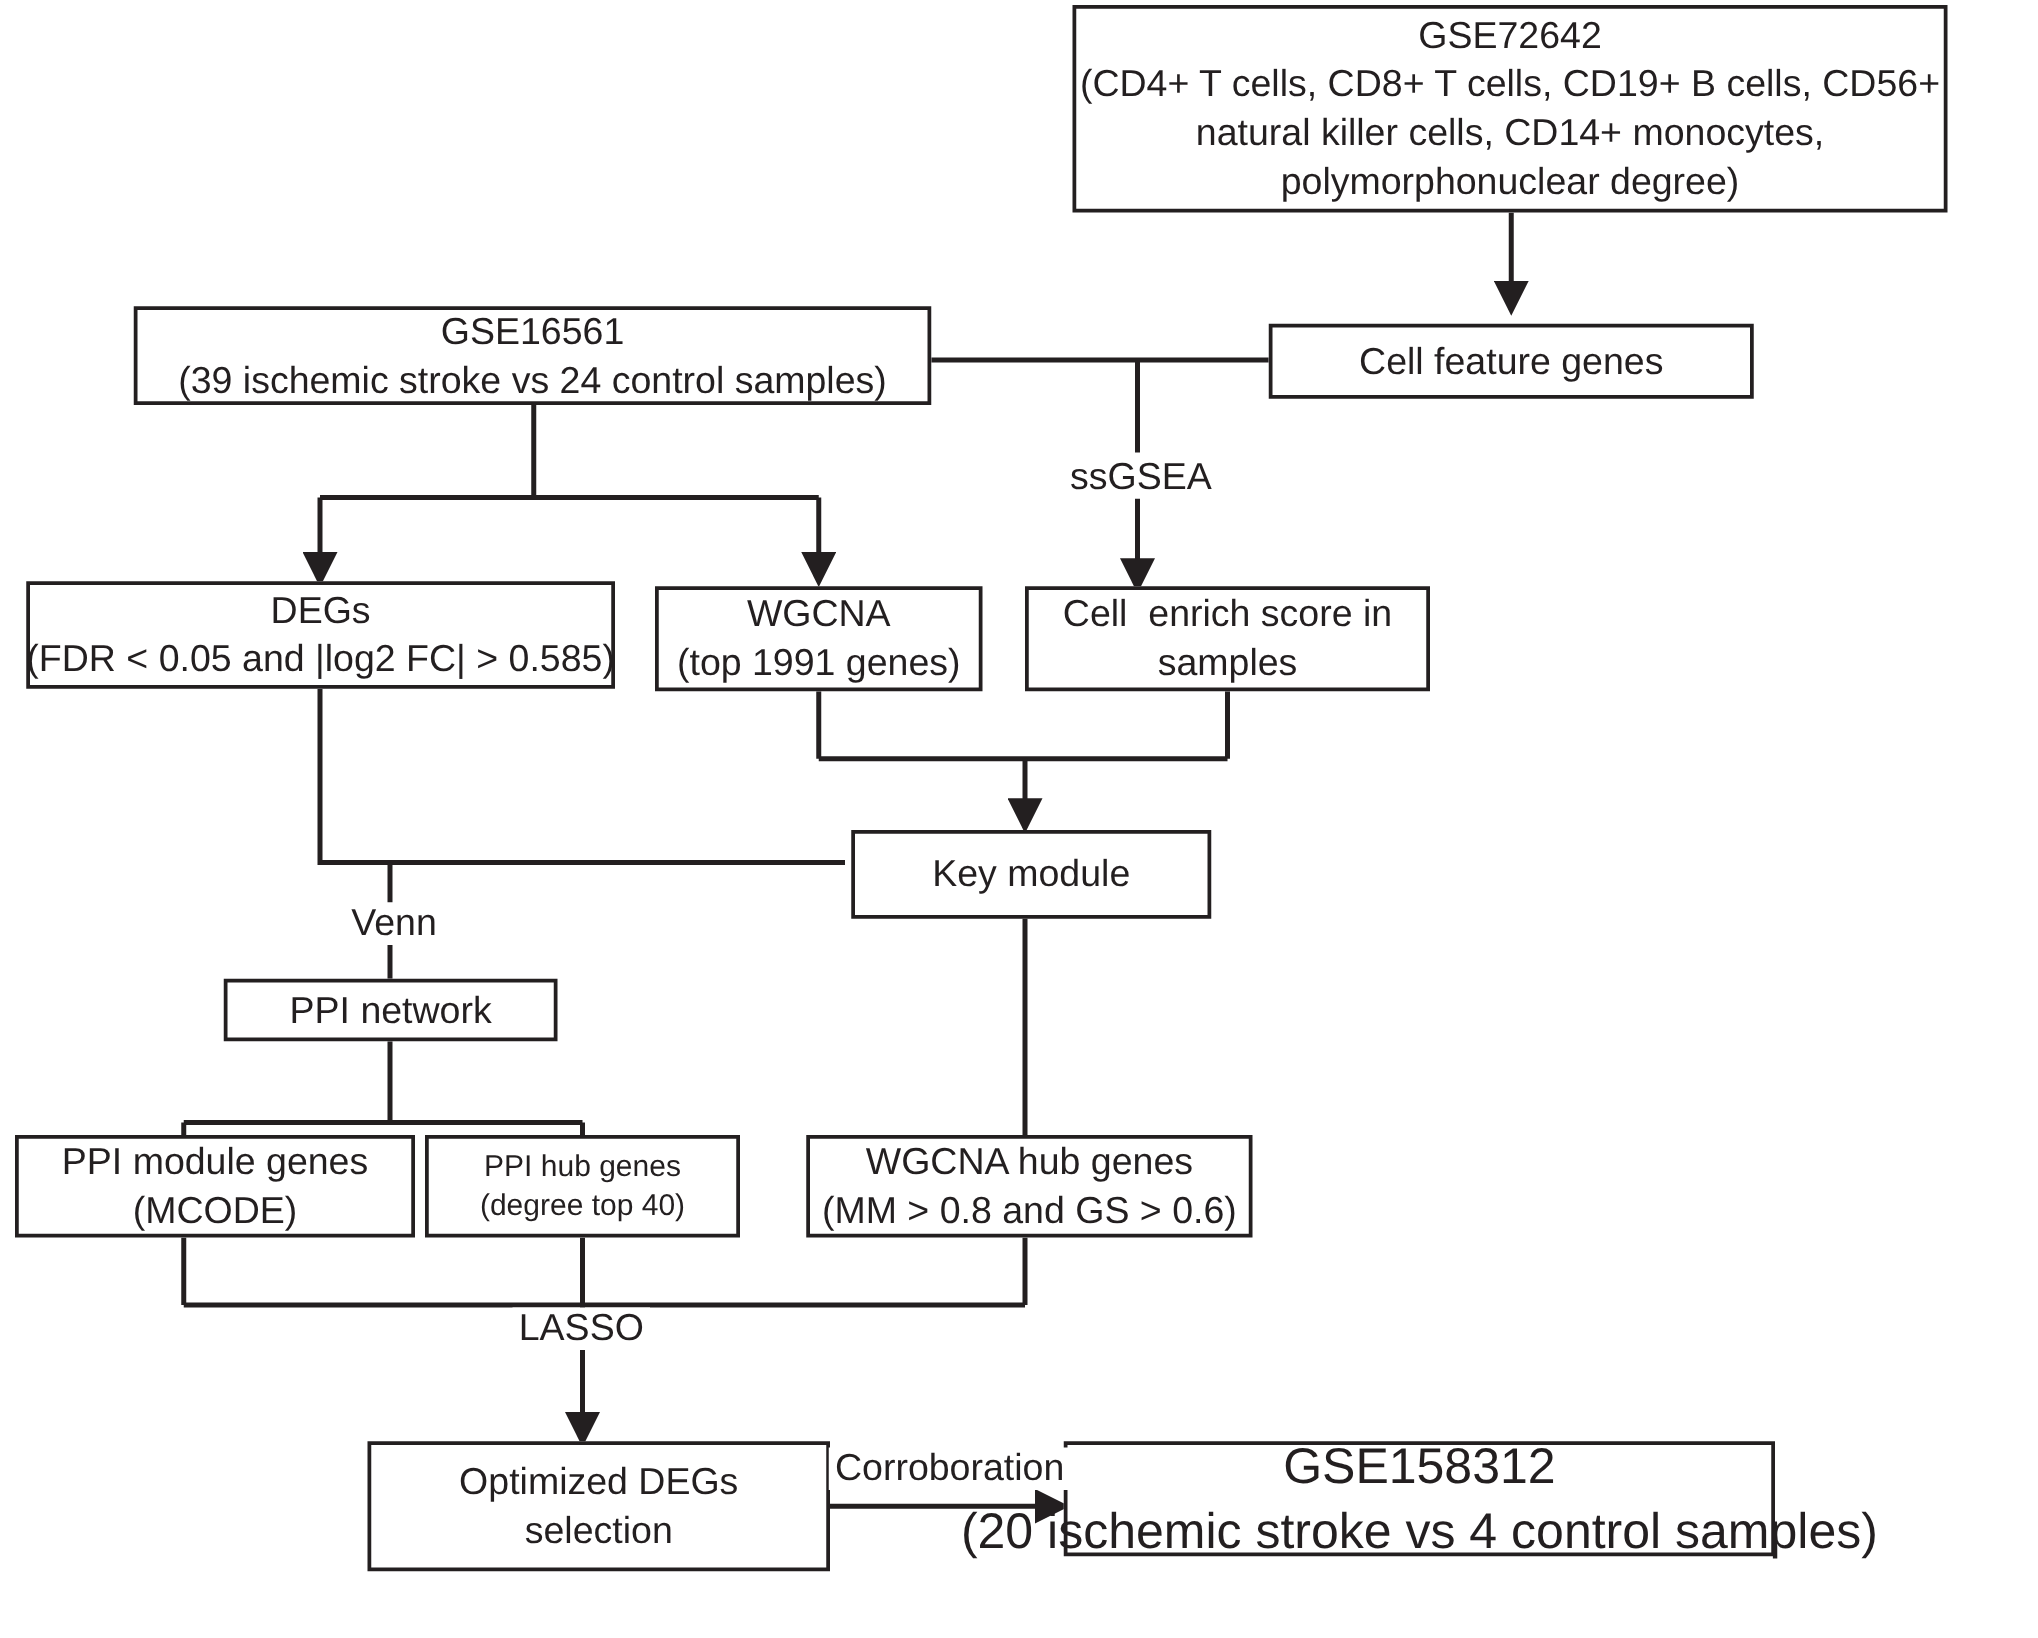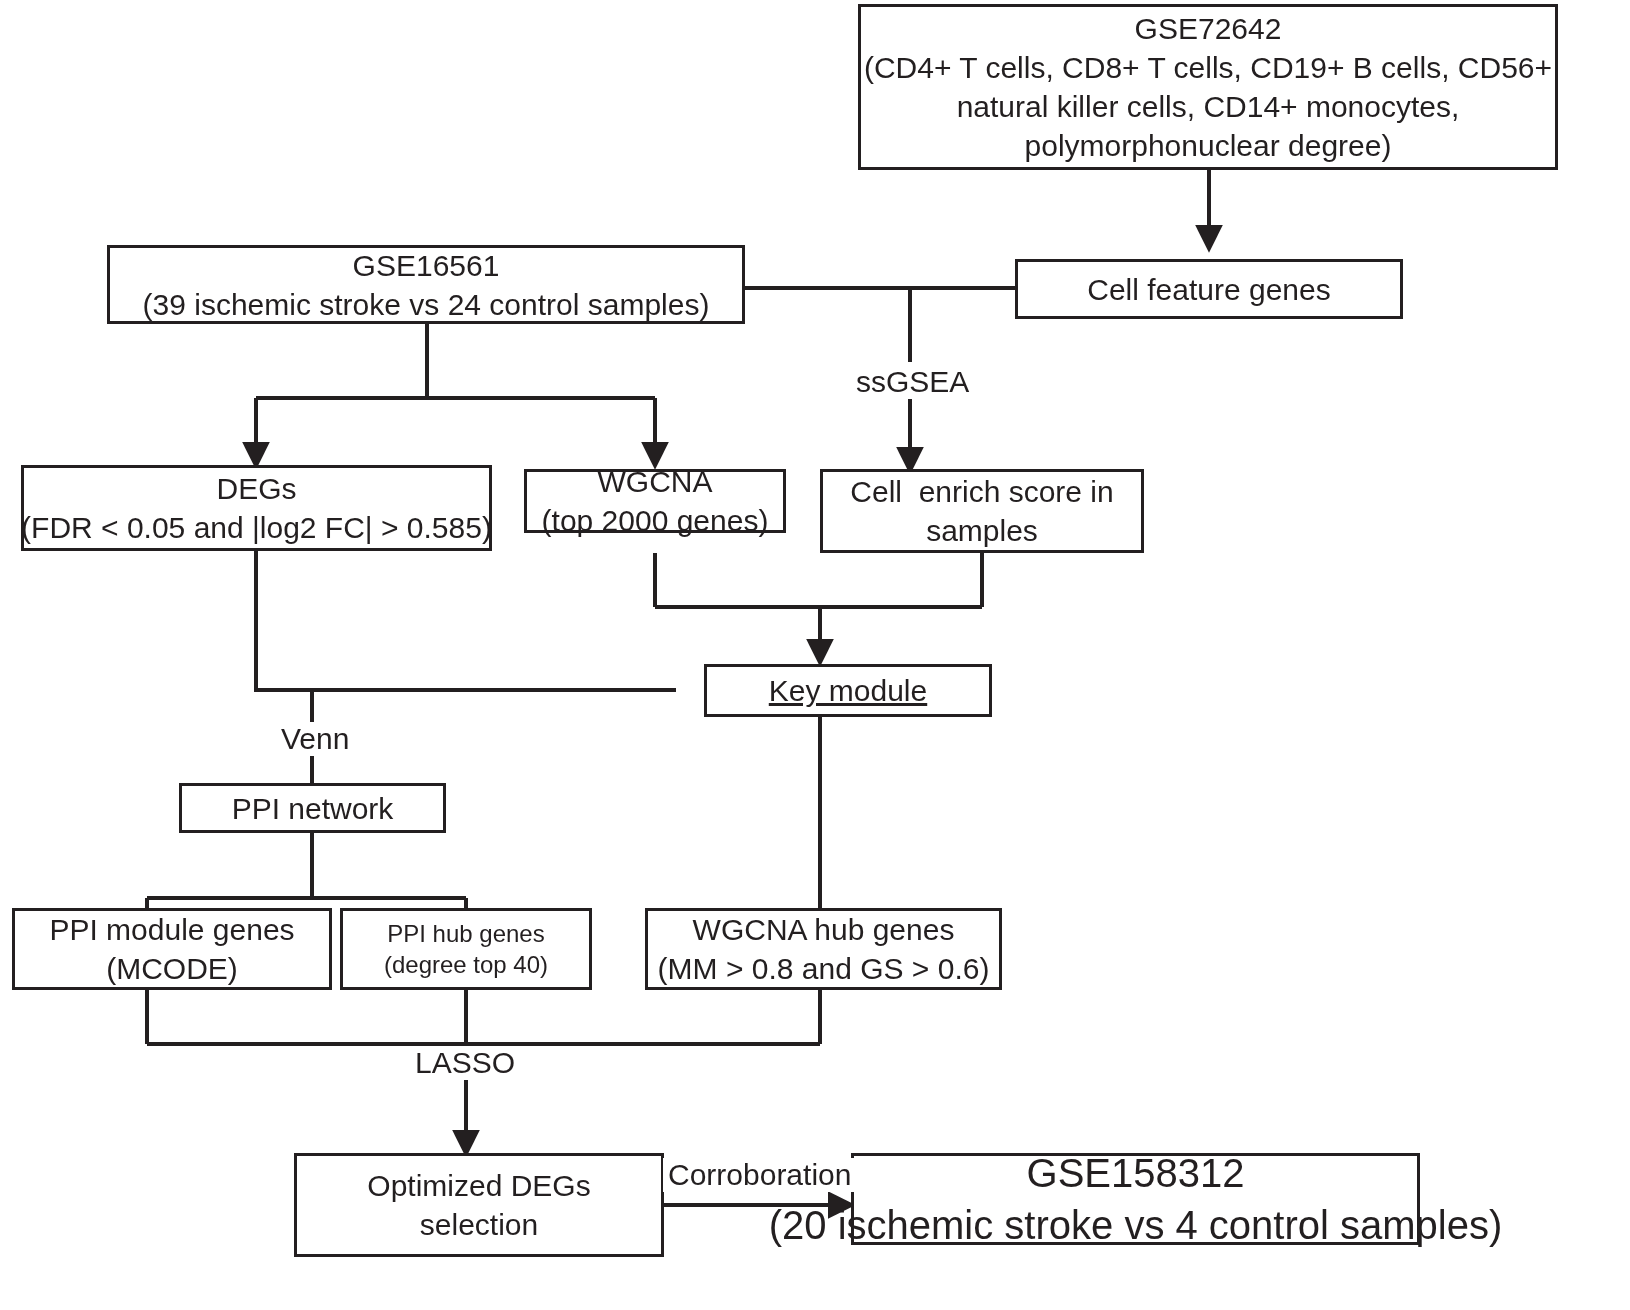--- a/index.html
+++ b/index.html
@@ -116,31 +116,31 @@
 
   <div class="node" style="left:1015px; top:259px; width:388px; height:60px; font-size:30px;">
     <span class="ln">Cell feature genes</span>
   </div>
 
   <div class="node" style="left:21px; top:465px; width:471px; height:86px; font-size:30px;">
     <span class="ln">DEGs</span>
     <span class="ln">(FDR &lt; 0.05 and |log2 FC| &gt; 0.585)</span>
   </div>
 
-  <div class="node" style="left:524px; top:469px; width:262px; height:64px; font-size:30px;">
+  <div class="node" style="left:524px; top:469px; width:262px; height:84px; font-size:30px;">
     <span class="ln">WGCNA</span>
-    <span class="ln">(top 2000 genes)</span>
+    <span class="ln">(top 1991 genes)</span>
   </div>
 
   <div class="node" style="left:820px; top:469px; width:324px; height:84px; font-size:30px;">
     <span class="ln">Cell  enrich score in</span>
     <span class="ln">samples</span>
   </div>
 
-  <div class="node" style="left:704px; top:664px; width:288px; height:53px; font-size:30px;text-decoration:underline;">
+  <div class="node" style="left:681px; top:664px; width:288px; height:71px; font-size:30px;">
     <span class="ln">Key module</span>
   </div>
 
   <div class="node" style="left:179px; top:783px; width:267px; height:50px; font-size:30px;">
     <span class="ln">PPI network</span>
   </div>
 
   <div class="node" style="left:12px; top:908px; width:320px; height:82px; font-size:30px;">
     <span class="ln">PPI module genes</span>
     <span class="ln">(MCODE)</span>

